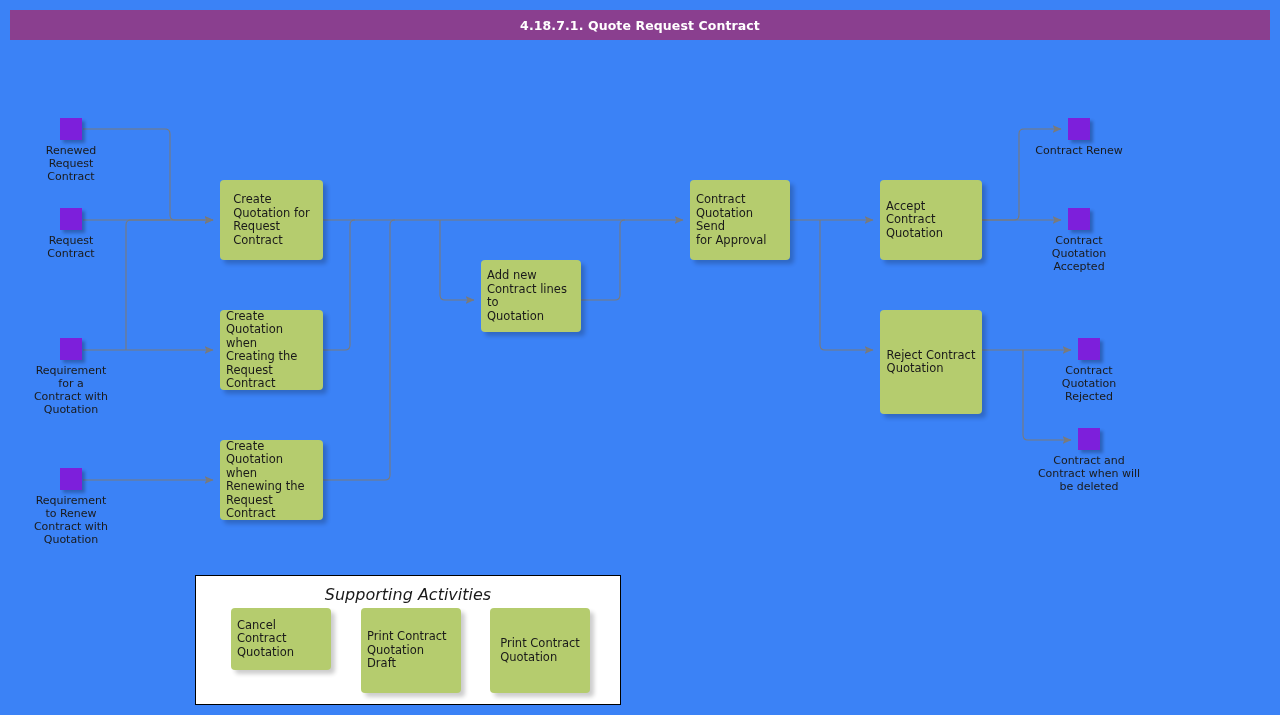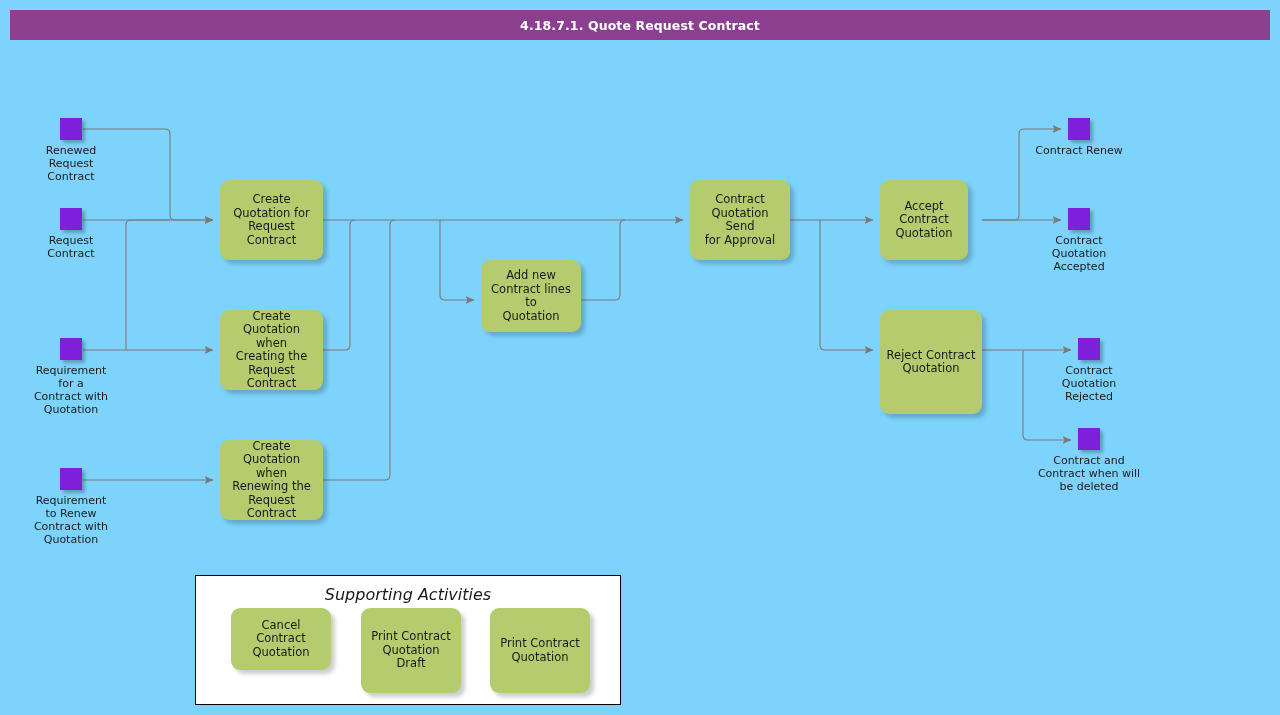--- a/index.html
+++ b/index.html
@@ -7,21 +7,21 @@
     margin: 0; padding: 0;
     width: 1280px; height: 715px;
     background: #ffffff;
     font-family: "DejaVu Sans", "Liberation Sans", sans-serif;
     overflow: hidden;
   }
   #canvas {
     position: relative;
     width: 1280px;
     height: 715px;
-    background: #7dd3fc;
+    background: #3b82f6;
   }
 
   
   .titlebar {
     position: absolute;
     left: 10px; top: 10px;
     width: 1260px; height: 30px;
     background: #8a3f8f;
     color: #ffffff;
     font-size: 12.5px;
@@ -61,26 +61,25 @@
     font-size: 11px;
     line-height: 13px;
     color: #1a1a1a;
     white-space: pre-line;
   }
 
   
   .activity {
     position: absolute;
     background: #b5cc6e;
-    border-radius: 9px;
+    border-radius: 4px;
     box-shadow: 4px 4px 4px rgba(0,0,0,0.20);
     display: flex;
     align-items: center;
     justify-content: center;
-    text-align: center;
     font-size: 11.5px;
     line-height: 13.5px;
     color: #1a1a1a;
     padding: 4px 6px;
     white-space: pre-line;
   }
 
   
   .support-group {
     position: absolute;
@@ -193,21 +192,21 @@
 Quotation when
 Renewing the
 Request
 Contract</div>
   <div class="activity" style="left:481px; top:260px; width:100px; height:72px;">Add new
 Contract lines to
 Quotation</div>
   <div class="activity" style="left:690px; top:180px; width:100px; height:80px;">Contract
 Quotation Send
 for Approval</div>
-  <div class="activity" style="left:880px; top:180px; width:88px; height:80px;">Accept Contract
+  <div class="activity" style="left:880px; top:180px; width:102px; height:80px;">Accept Contract
 Quotation</div>
   <div class="activity" style="left:880px; top:310px; width:102px; height:104px;">Reject Contract
 Quotation</div>
 
   <div class="support-group">
     <div class="support-title">Supporting Activities</div>
   </div>
   <div class="activity" style="left:231px; top:608px; width:100px; height:62px;">Cancel Contract
 Quotation</div>
   <div class="activity" style="left:361px; top:608px; width:100px; height:85px;">Print Contract

